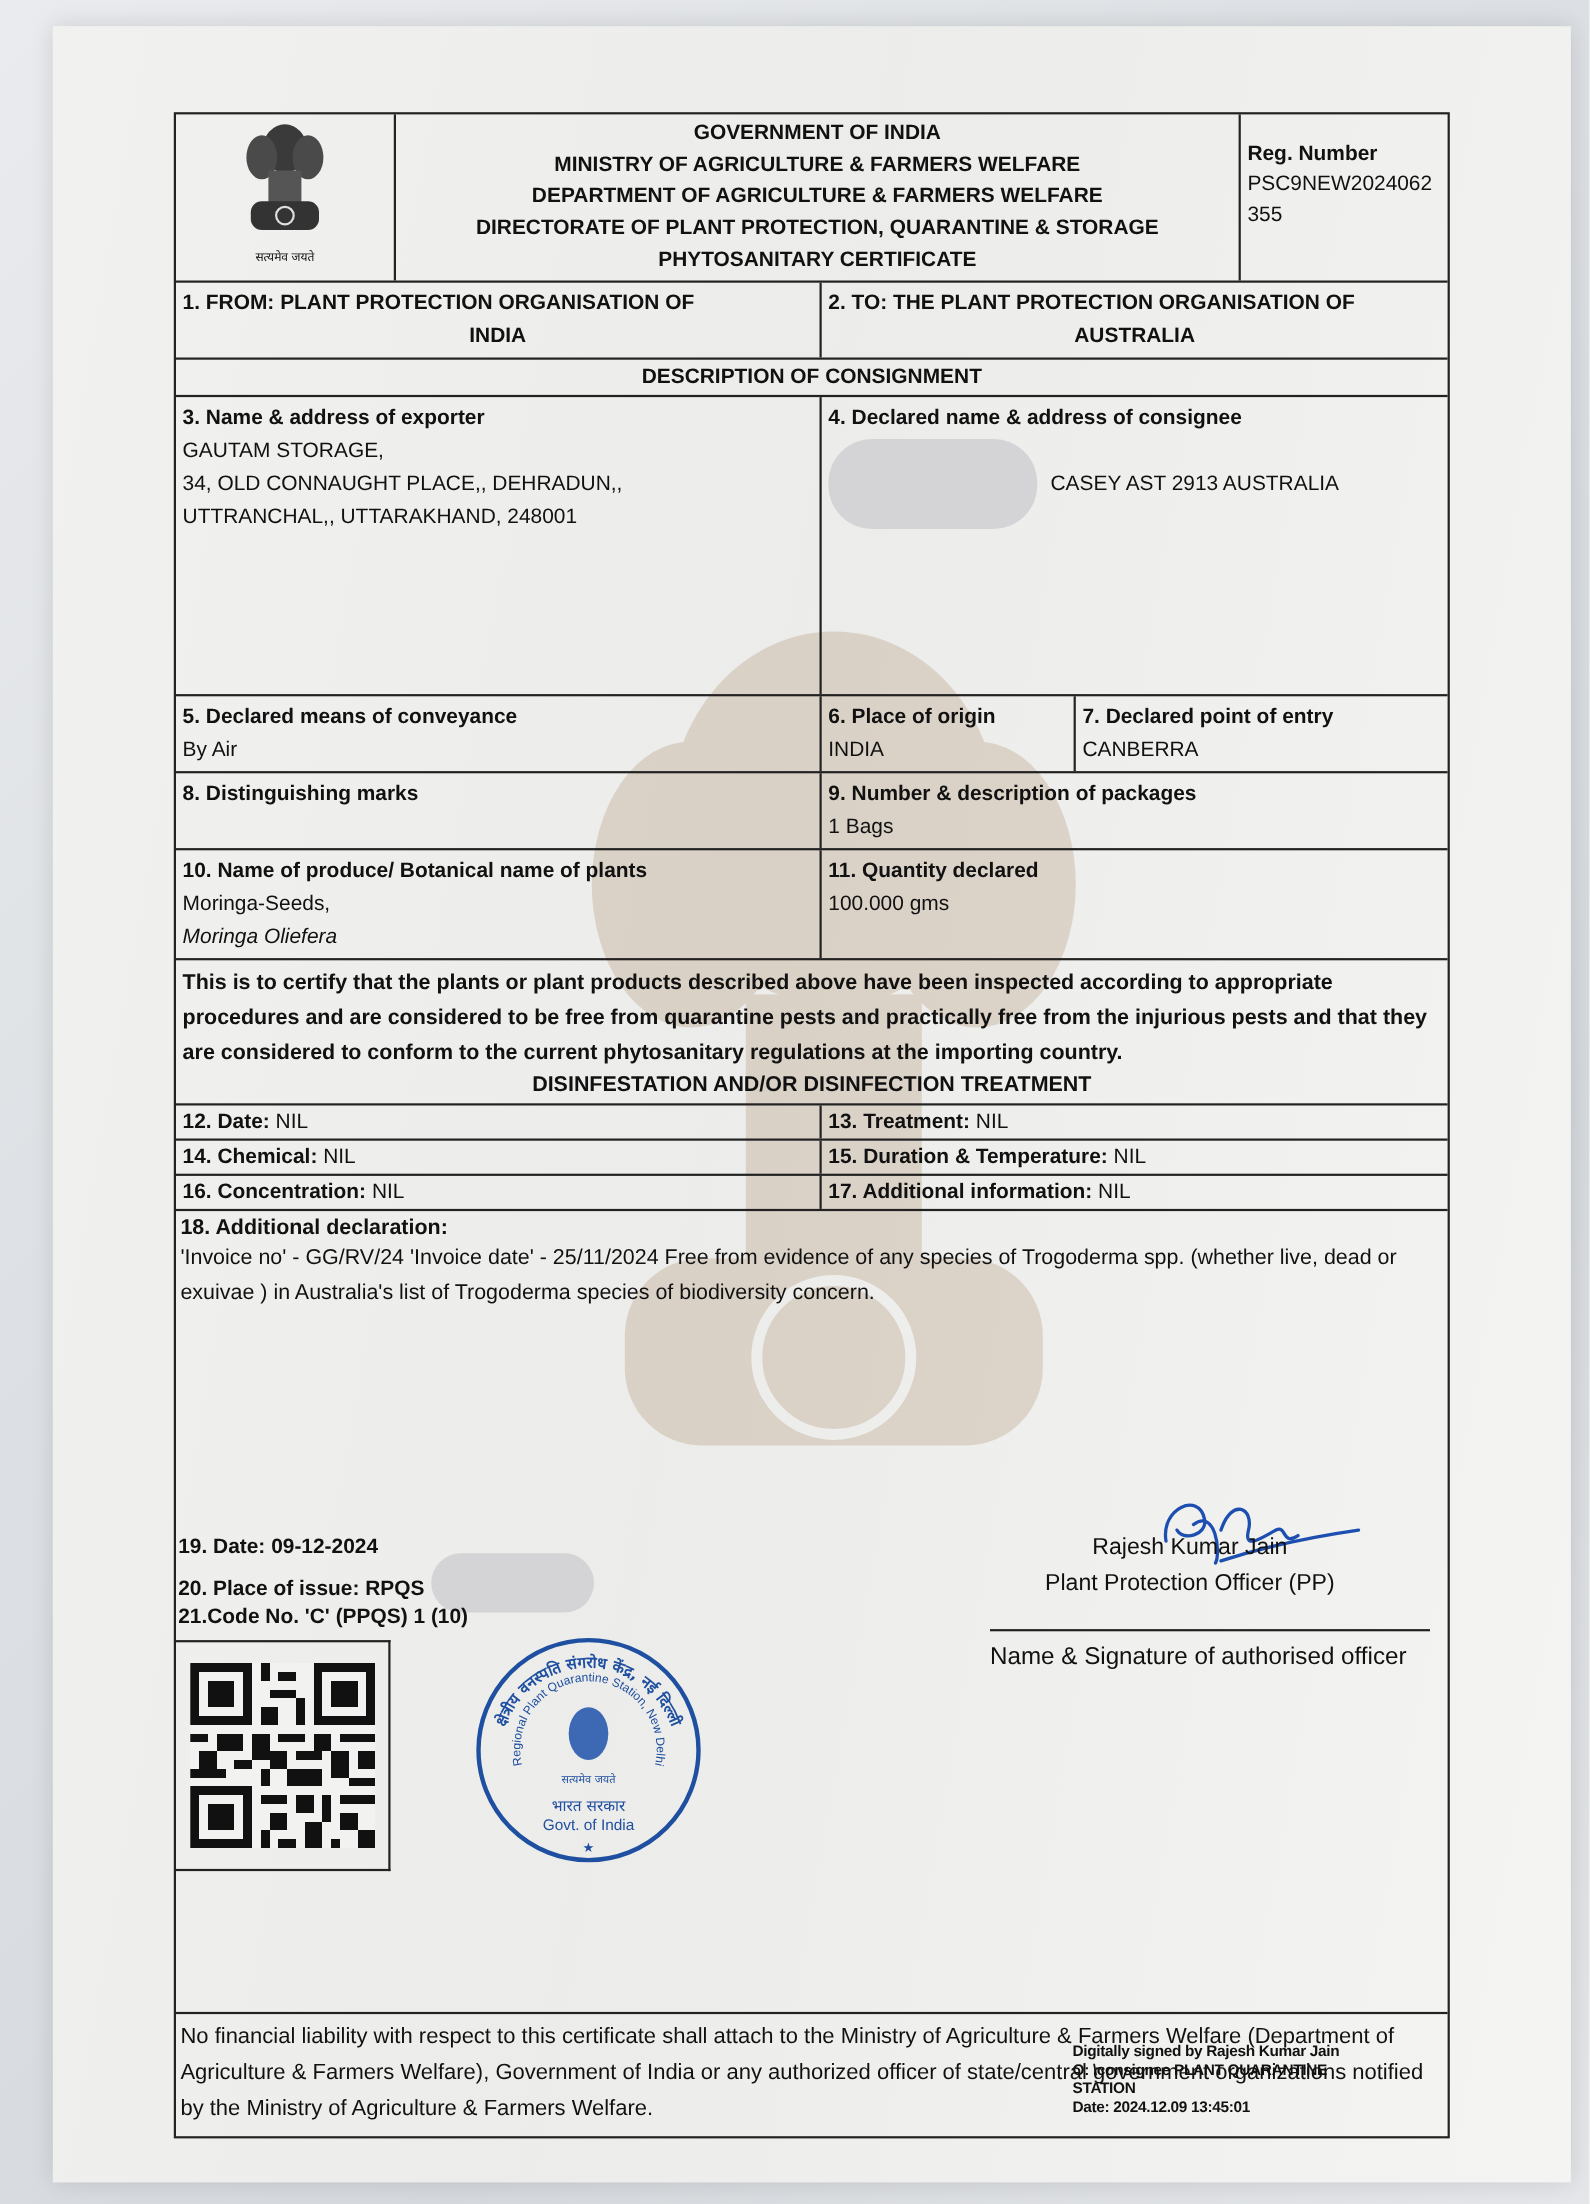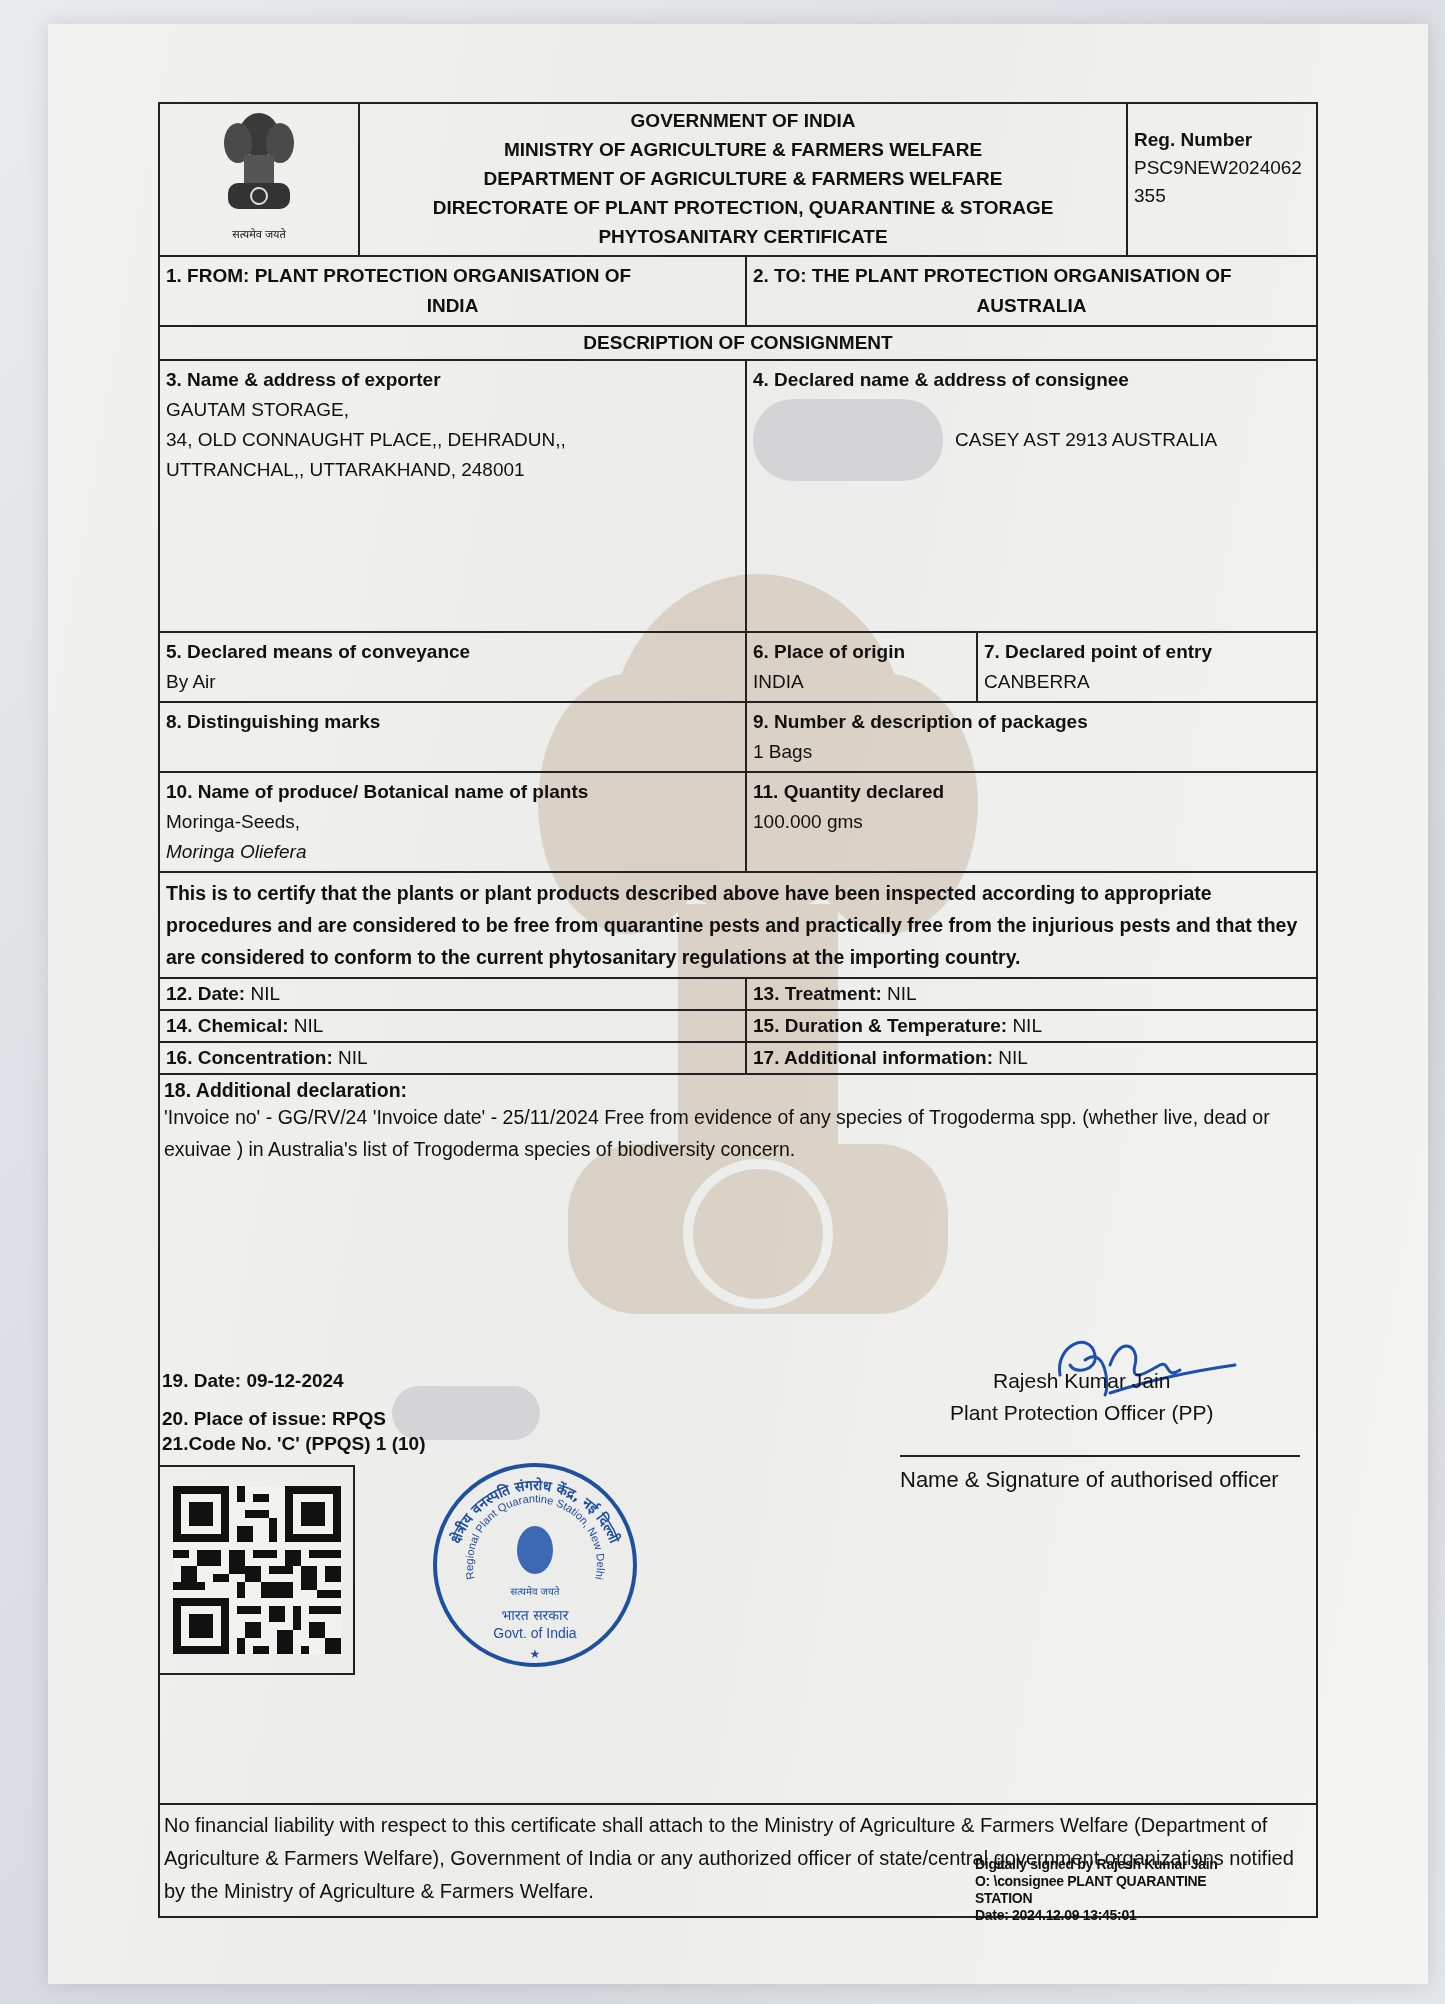--- a/index.html
+++ b/index.html
@@ -167,20 +167,21 @@
       </div>
       <div class="cell right50">
         <div class="lbl">11. Quantity declared</div>
         <div>100.000 gms</div>
       </div>
     </div>
 
     <div class="row">
       <div class="cell b" style="flex:1; font-size:19.5px; line-height:32px;">
         <div>This is to certify that the plants or plant products described above have been inspected according to appropriate procedures and are considered to be free from quarantine pests and practically free from the injurious pests and that they are considered to conform to the current phytosanitary regulations at the importing country.</div>
+        <div class="center" style="line-height:26px;">DISINFESTATION AND/OR DISINFECTION TREATMENT</div>
       </div>
     </div>
 
     <div class="row">
       <div class="cell left50" style="line-height:22px;">
         <span class="lbl">12. Date:</span>
         <span>NIL</span>
       </div>
       <div class="cell right50" style="line-height:22px;">
         <span class="lbl">13. Treatment:</span>

